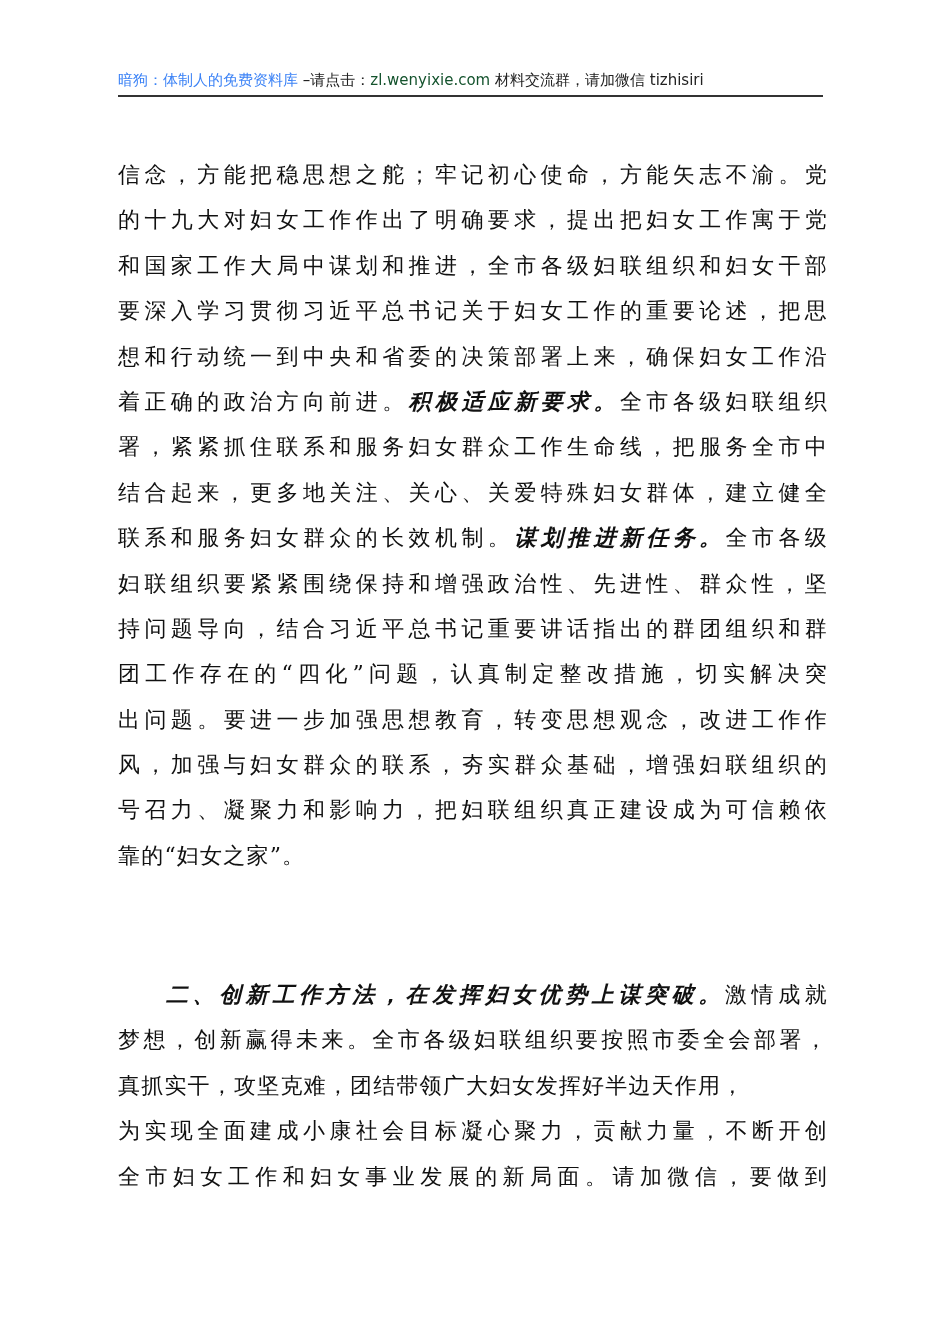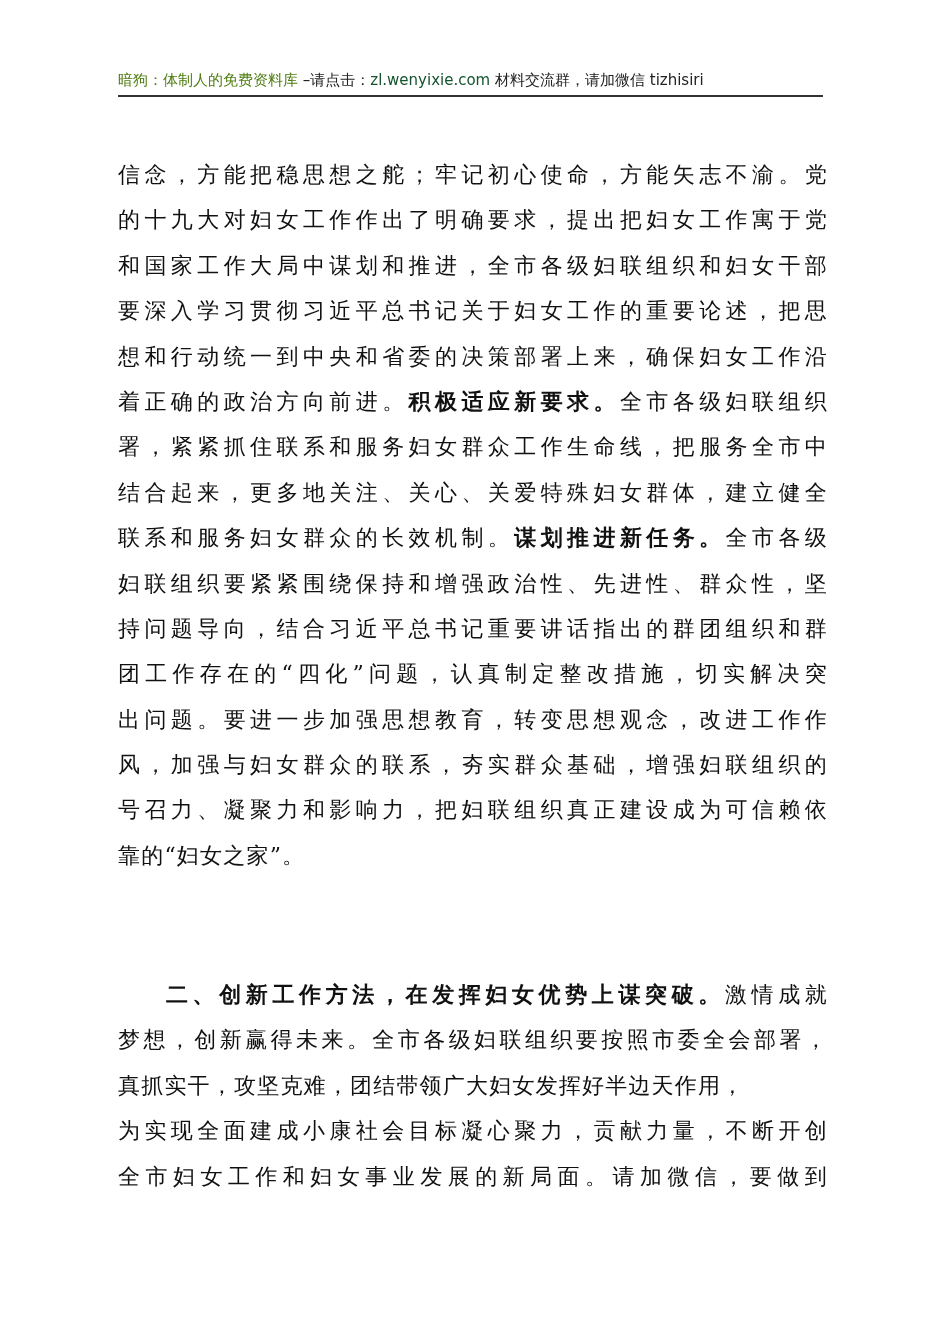--- a/index.html
+++ b/index.html
@@ -1,25 +1,25 @@
 <!DOCTYPE html>
 <html><head>
 <meta charset="utf-8">
 <style>
   html, body { margin: 0; padding: 0; background: #ffffff; }
   body { width: 950px; height: 1344px; position: relative; overflow: hidden; font-family: "DejaVu Sans", sans-serif; }
   .header { position: absolute; left: 118px; top: 68px; width: 705px; height: 24px; font-size: 15px; white-space: nowrap; line-height: 24px; }
-  .header .red { color: #4d7c0f; }
+  .header .red { color: #3b82f6; }
   .header .dark { color: #222222; }
   .header .link { color: #14532d; }
   .header-rule { position: absolute; left: 118px; top: 95px; width: 705px; height: 2px; background: #333333; }
   .body-text { position: absolute; left: 118px; width: 710px; color: #111111; font-family: "DejaVu Serif", serif; font-size: 22px; }
   .line { height: 45.4px; line-height: 45.4px; white-space: nowrap; letter-spacing: 1.2px; text-align: justify; text-align-last: justify; }
   .line.last { text-align-last: left; }
-  .b { font-weight: bold; font-family: "DejaVu Sans", sans-serif; }
+  .b { font-weight: bold; font-family: "DejaVu Sans", sans-serif; font-style: italic; }
   #p1 { top: 152px; }
   #p2 { top: 972px; }
   .indent { padding-left: 48px; }
 </style>
 </head>
 <body>
 
 <div class="header">
   <span class="red">暗狗：体制人的免费资料库</span><span class="dark"> –请点击：</span><span class="link">zl.wenyixie.com</span><span class="dark">    材料交流群，请加微信 tizhisiri</span>
 </div>

